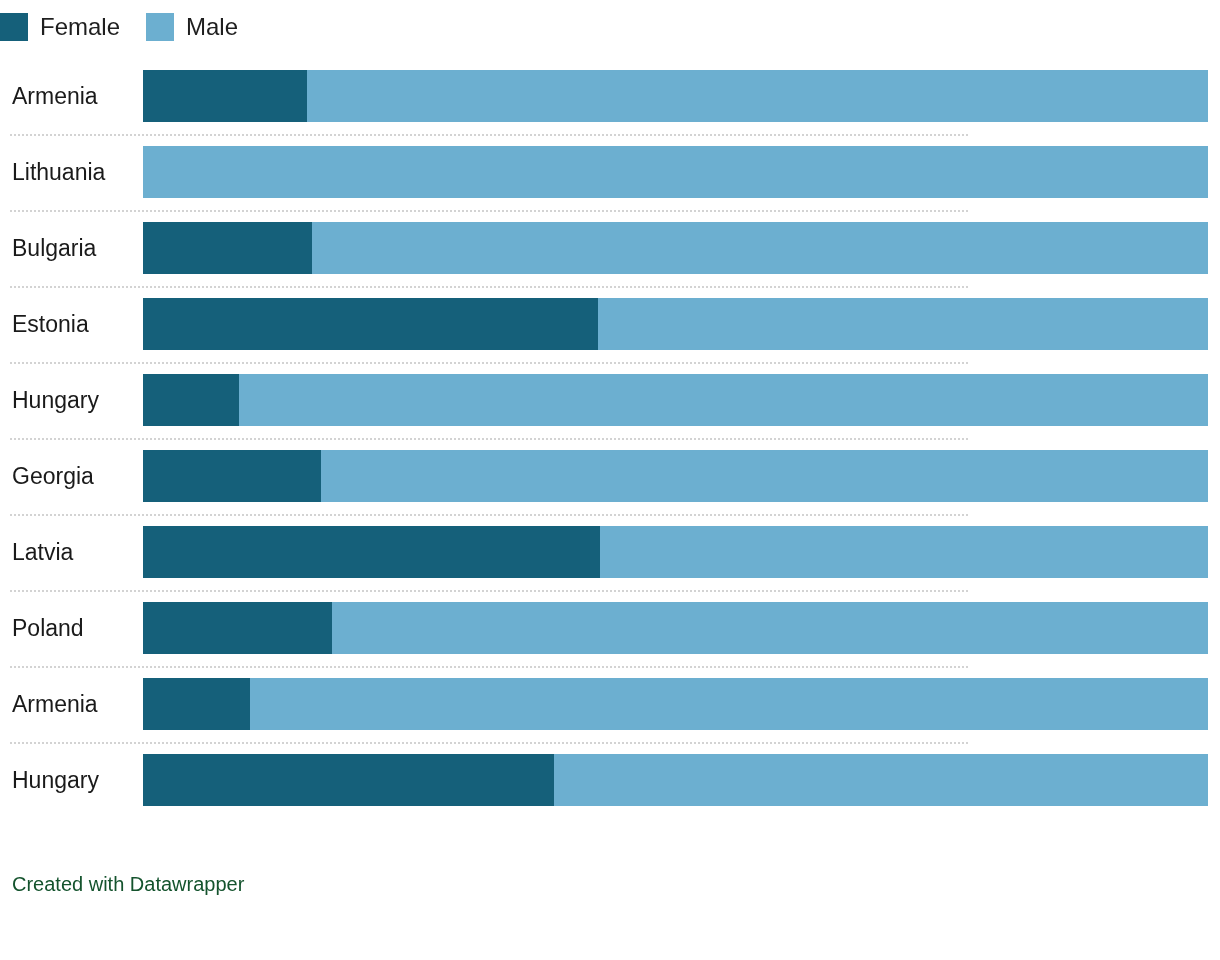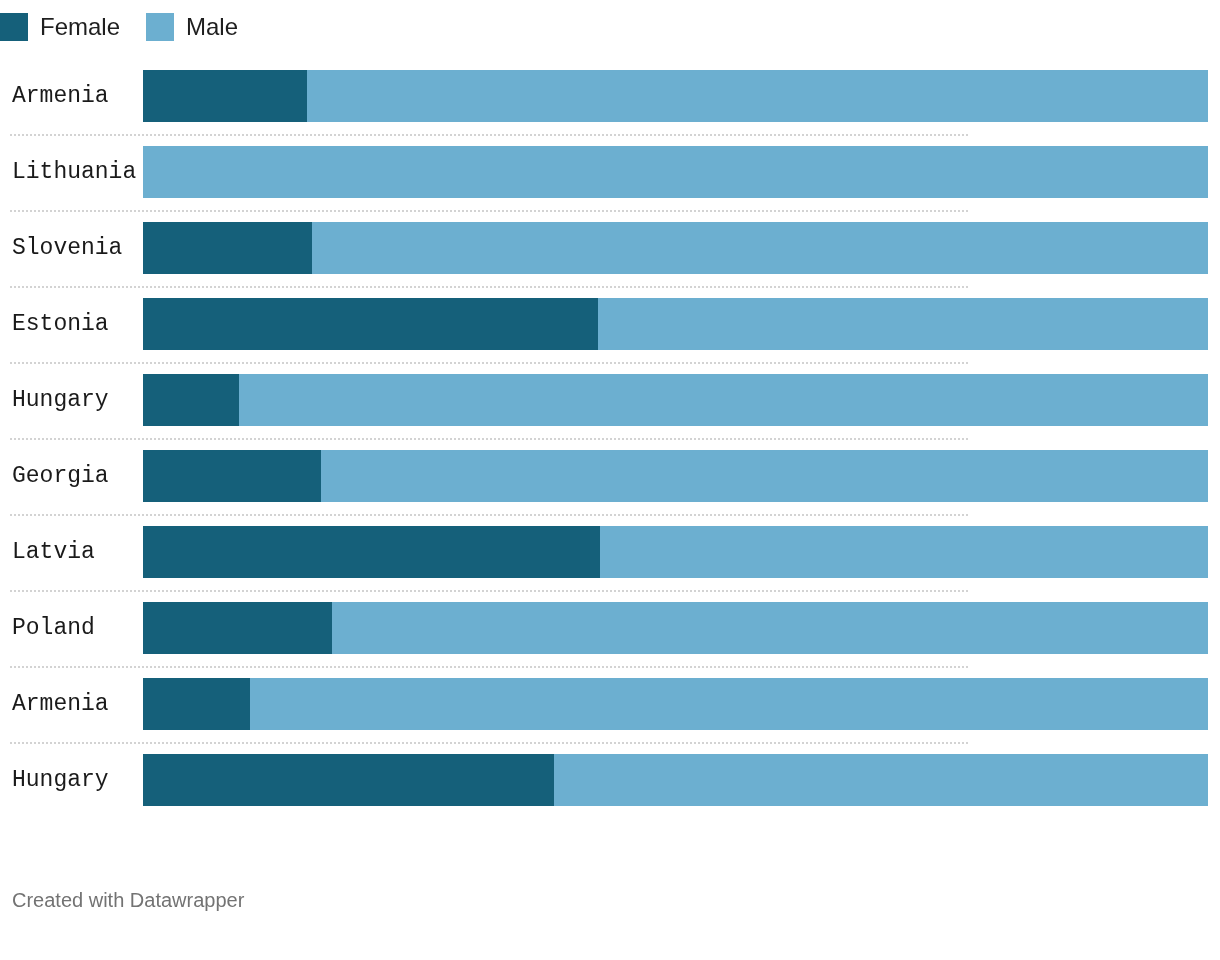--- a/index.html
+++ b/index.html
@@ -54,21 +54,20 @@
   #rows {
     position: absolute;
     left: 0;
     top: 58px;
     width: 1220px;
   }
   .bar-row {
     position: relative;
     height: 76px;
     width: 980px;
-    font-family: Liberation Mono, monospace;
   }
   .row-sep {
     position: absolute;
     left: 10px;
     right: 12px;
     top: 0;
     height: 0;
     border-top: 2px dotted #d3d3d3;
   }
   .bar-row:first-child .row-sep { display: none; }
@@ -100,23 +99,22 @@
     display: block;
   }
 
   
   #footer {
     position: absolute;
     left: 12px;
     top: 872px;
     font-size: 20px;
     line-height: 24px;
-    color: #737373;
+    color: #14532d;
     white-space: nowrap;
-    margin-top: 16px;
   }
 </style>
 </head>
 <body>
 
 <div id="chart-root">
 
   <div id="legend">
     <div class="legend-item">
       <span class="legend-swatch" style="background: rgb(21, 96, 122);"></span>
@@ -138,21 +136,21 @@
       </div>
       <div class="bar-row">
         <div class="row-sep" style="border-top-color: rgb(211, 211, 211);"></div>
         <div class="row-label">Lithuania</div>
         <div class="bar-track">
           <div class="seg" style="width: 100%; background: rgb(108, 175, 208);"></div>
         </div>
       </div>
       <div class="bar-row">
         <div class="row-sep" style="border-top-color: rgb(211, 211, 211);"></div>
-        <div class="row-label">Slovenia</div>
+        <div class="row-label">Bulgaria</div>
         <div class="bar-track">
           <div class="seg" style="width: 15.9%; background: rgb(21, 96, 122);"></div>
           <div class="seg" style="width: 84.1%; background: rgb(108, 175, 208);"></div>
         </div>
       </div>
       <div class="bar-row">
         <div class="row-sep" style="border-top-color: rgb(211, 211, 211);"></div>
         <div class="row-label">Estonia</div>
         <div class="bar-track">
           <div class="seg" style="width: 42.7%; background: rgb(21, 96, 122);"></div>

